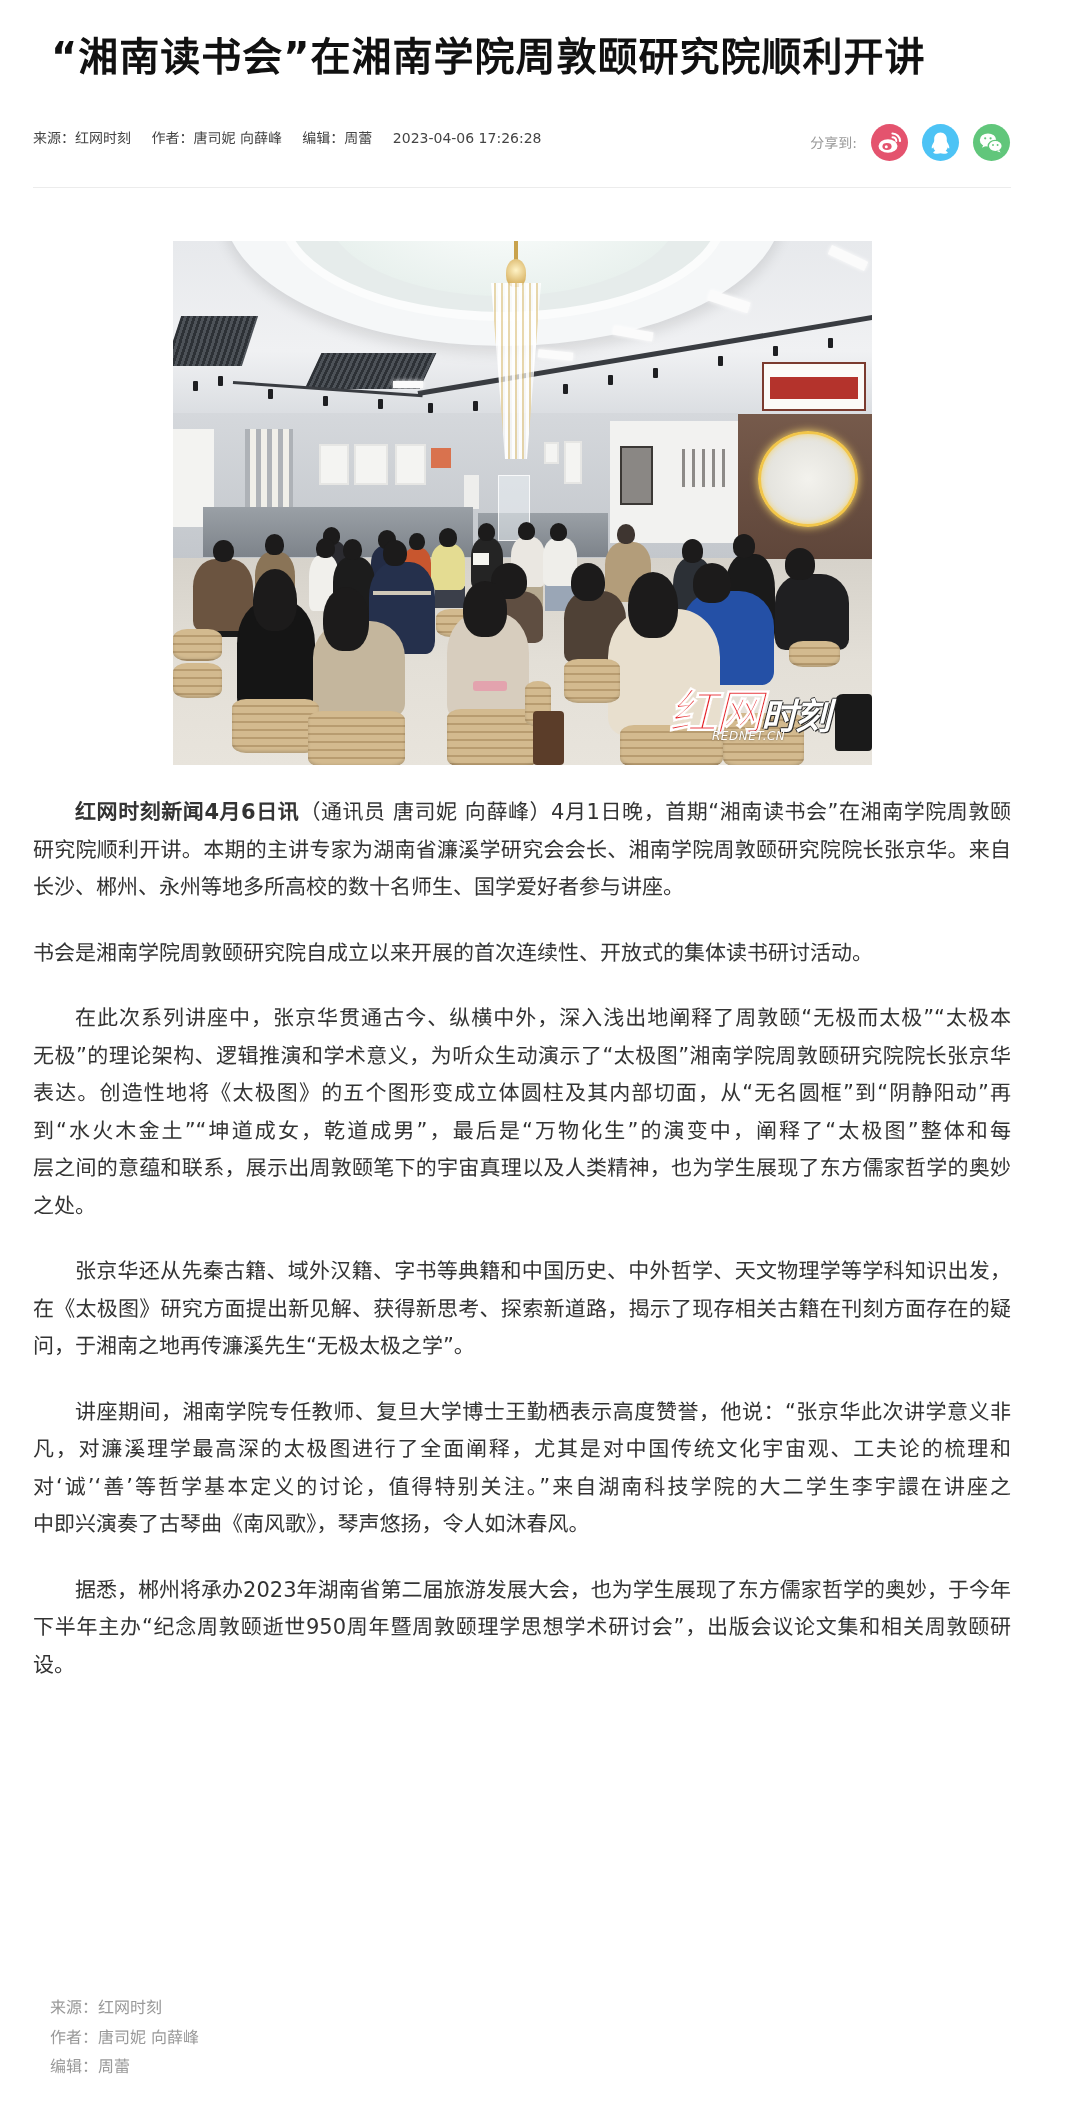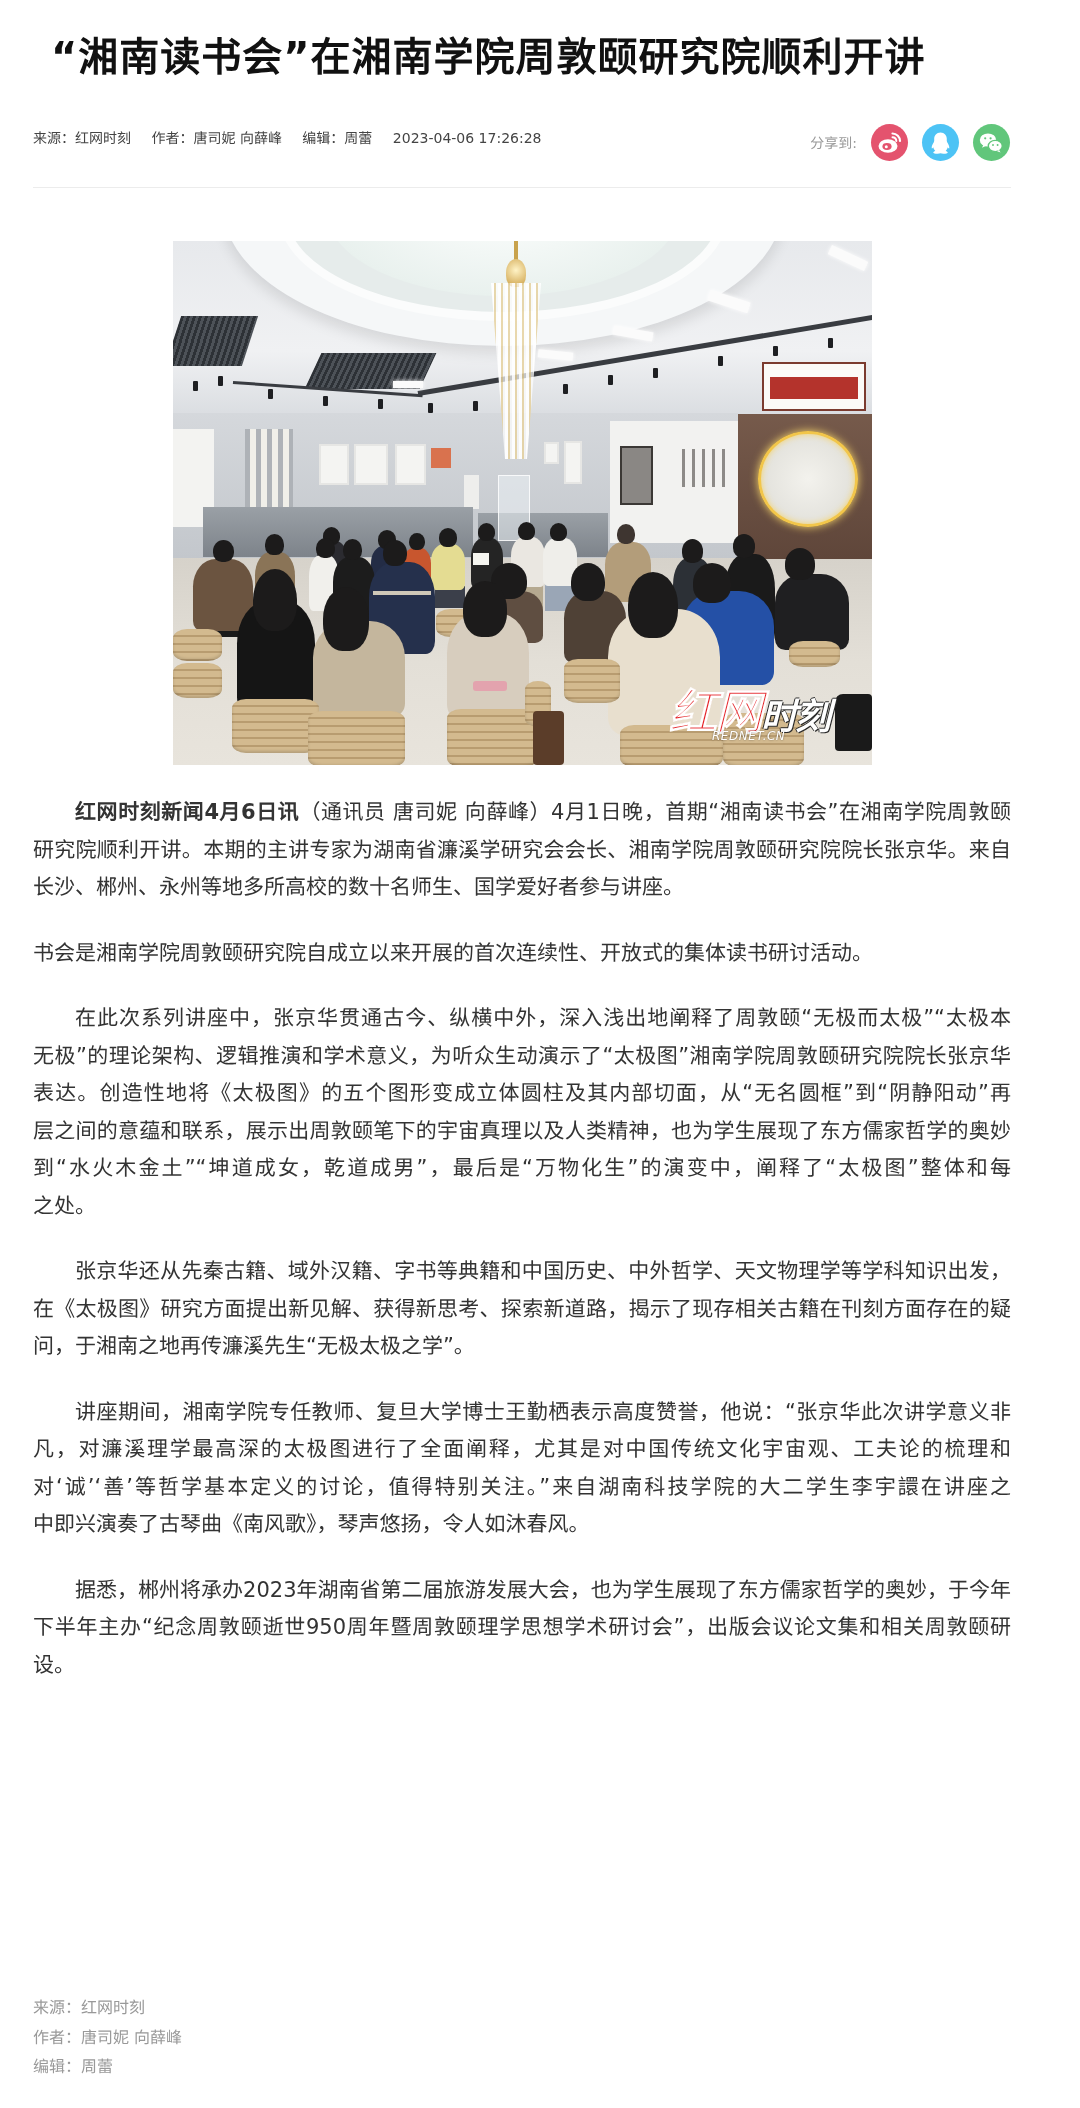--- a/index.html
+++ b/index.html
@@ -90,21 +90,21 @@
   .ln {
     display:block; height:37.5px; line-height:37.5px;
     text-align:justify; text-align-last:justify; white-space:nowrap;
   }
   .ln.first { text-indent:42px; }
   .ln.last { text-align-last:left; }
   .lead { font-weight:700; color:#333333; }
 
   
   .footer {
-    position:absolute; left:33px; top:1993px;
+    position:absolute; left:50px; top:1993px;
     font-size:16px; line-height:29.5px; color:#999999;
   }
   .footer .row { display:block; white-space:nowrap; }
 </style>
 </head>
 <body>
 
 <h1 class="title" style="margin:0">“湘南读书会”在湘南学院周敦颐研究院顺利开讲</h1>
 
 <div class="meta">
@@ -283,22 +283,22 @@
     <span class="ln">研究院顺利开讲。本期的主讲专家为湖南省濂溪学研究会会长、湘南学院周敦颐研究院院长张京华。来自</span>
     <span class="ln last">长沙、郴州、永州等地多所高校的数十名师生、国学爱好者参与讲座。</span>
   </p>
   <p class="para">
     <span class="ln last">书会是湘南学院周敦颐研究院自成立以来开展的首次连续性、开放式的集体读书研讨活动。</span>
   </p>
   <p class="para">
     <span class="ln first">在此次系列讲座中，张京华贯通古今、纵横中外，深入浅出地阐释了周敦颐“无极而太极”“太极本</span>
     <span class="ln">无极”的理论架构、逻辑推演和学术意义，为听众生动演示了“太极图”湘南学院周敦颐研究院院长张京华</span>
     <span class="ln">表达。创造性地将《太极图》的五个图形变成立体圆柱及其内部切面，从“无名圆框”到“阴静阳动”再</span>
+    <span class="ln">到“水火木金土”“坤道成女，乾道成男”，最后是“万物化生”的演变中，阐释了“太极图”整体和每</span>
     <span class="ln">层之间的意蕴和联系，展示出周敦颐笔下的宇宙真理以及人类精神，也为学生展现了东方儒家哲学的奥妙</span>
-    <span class="ln">到“水火木金土”“坤道成女，乾道成男”，最后是“万物化生”的演变中，阐释了“太极图”整体和每</span>
     <span class="ln last">之处。</span>
   </p>
   <p class="para">
     <span class="ln first">张京华还从先秦古籍、域外汉籍、字书等典籍和中国历史、中外哲学、天文物理学等学科知识出发，</span>
     <span class="ln">在《太极图》研究方面提出新见解、获得新思考、探索新道路，揭示了现存相关古籍在刊刻方面存在的疑</span>
     <span class="ln last">问，于湘南之地再传濂溪先生“无极太极之学”。</span>
   </p>
   <p class="para">
     <span class="ln first">讲座期间，湘南学院专任教师、复旦大学博士王勤栖表示高度赞誉，他说：“张京华此次讲学意义非</span>
     <span class="ln">凡，对濂溪理学最高深的太极图进行了全面阐释，尤其是对中国传统文化宇宙观、工夫论的梳理和</span>

